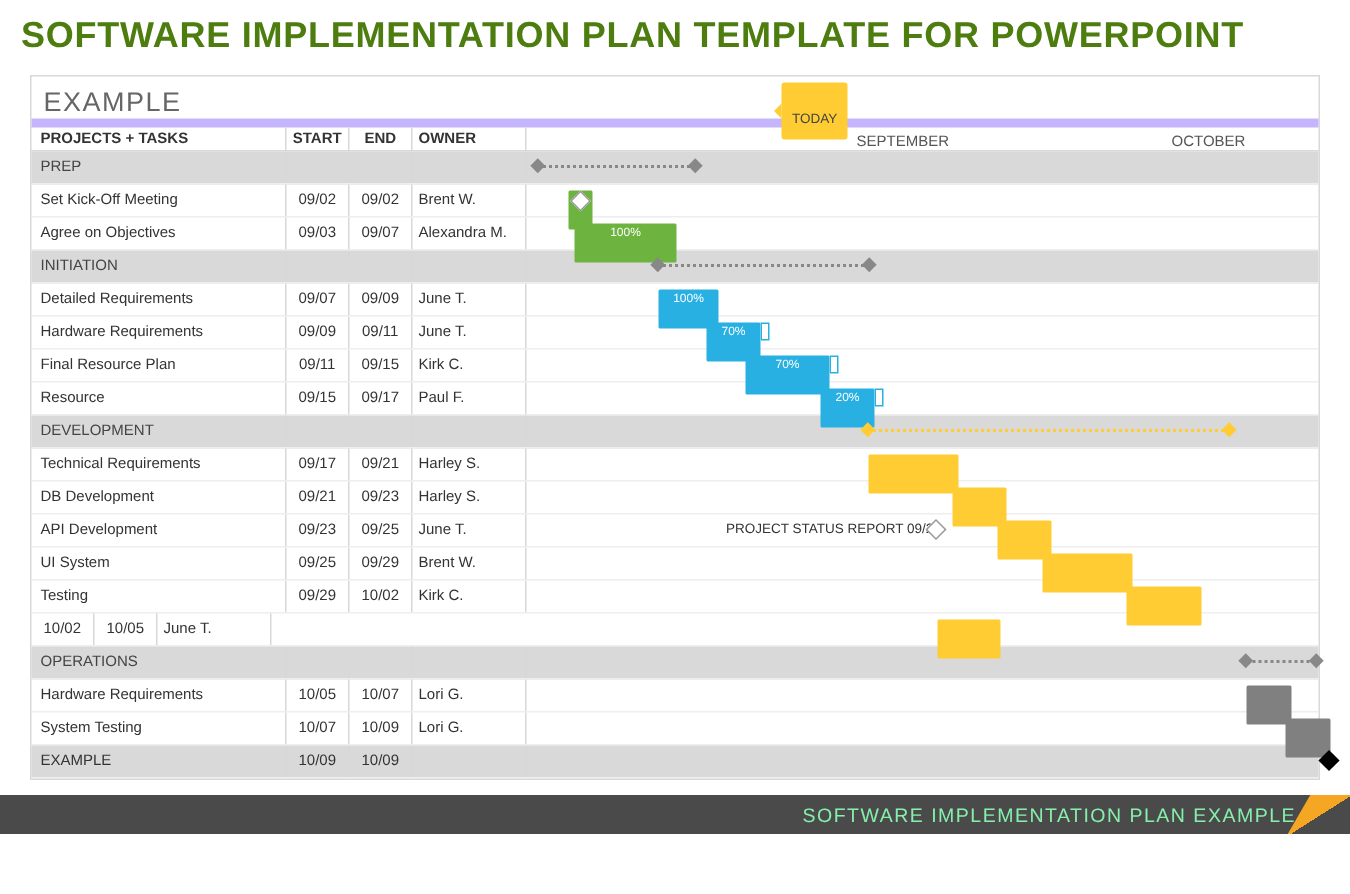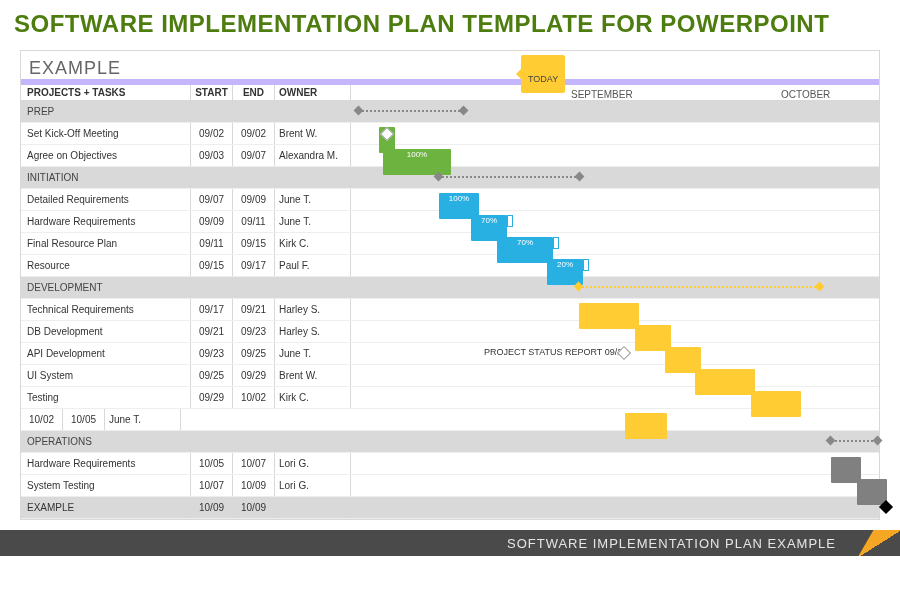--- a/index.html
+++ b/index.html
@@ -33,21 +33,21 @@
   .summary::before, .summary::after { content: ""; position: absolute; width: 7px; height: 7px; background: #888; transform: rotate(45deg); top: -5px; }
   .summary::before { left: -4px; }
   .summary::after { right: -4px; }
   .summary.yellowdot::before, .summary.yellowdot::after { background: #ffcc33; }
   .summary.yellowdot { border-top-color: #ffcc33; }
   .milestone { position: absolute; width: 10px; height: 10px; transform: rotate(45deg); top: 5px; }
   .milestone.white { background: #fff; border: 1px solid #999; }
   .milestone.black { background: #000; }
   .status-label { position: absolute; font-size: 9px; color: #333; top: 4px; white-space: nowrap; }
   .footer { height: 26px; background: #4a4a4a; display: flex; align-items: center; justify-content: flex-end; padding-right: 10px; position: relative; margin-top: 4px; }
-  .footer-text { color: #e5e5e5; font-size: 13px; letter-spacing: 1px; margin-right: 30px; }
+  .footer-text { color: #86efac; font-size: 13px; letter-spacing: 1px; margin-right: 2px; }
   .footer-accent { width: 30px; height: 26px; background: linear-gradient(135deg, #f5a623 50%, #4a4a4a 50%); transform: skewX(-30deg); margin-right: -6px; }
 </style>
 </head>
 <body>
 
 <div class="header">
   <div class="title">SOFTWARE IMPLEMENTATION PLAN TEMPLATE FOR POWERPOINT</div>
 </div>
 
 <div class="sheet">

